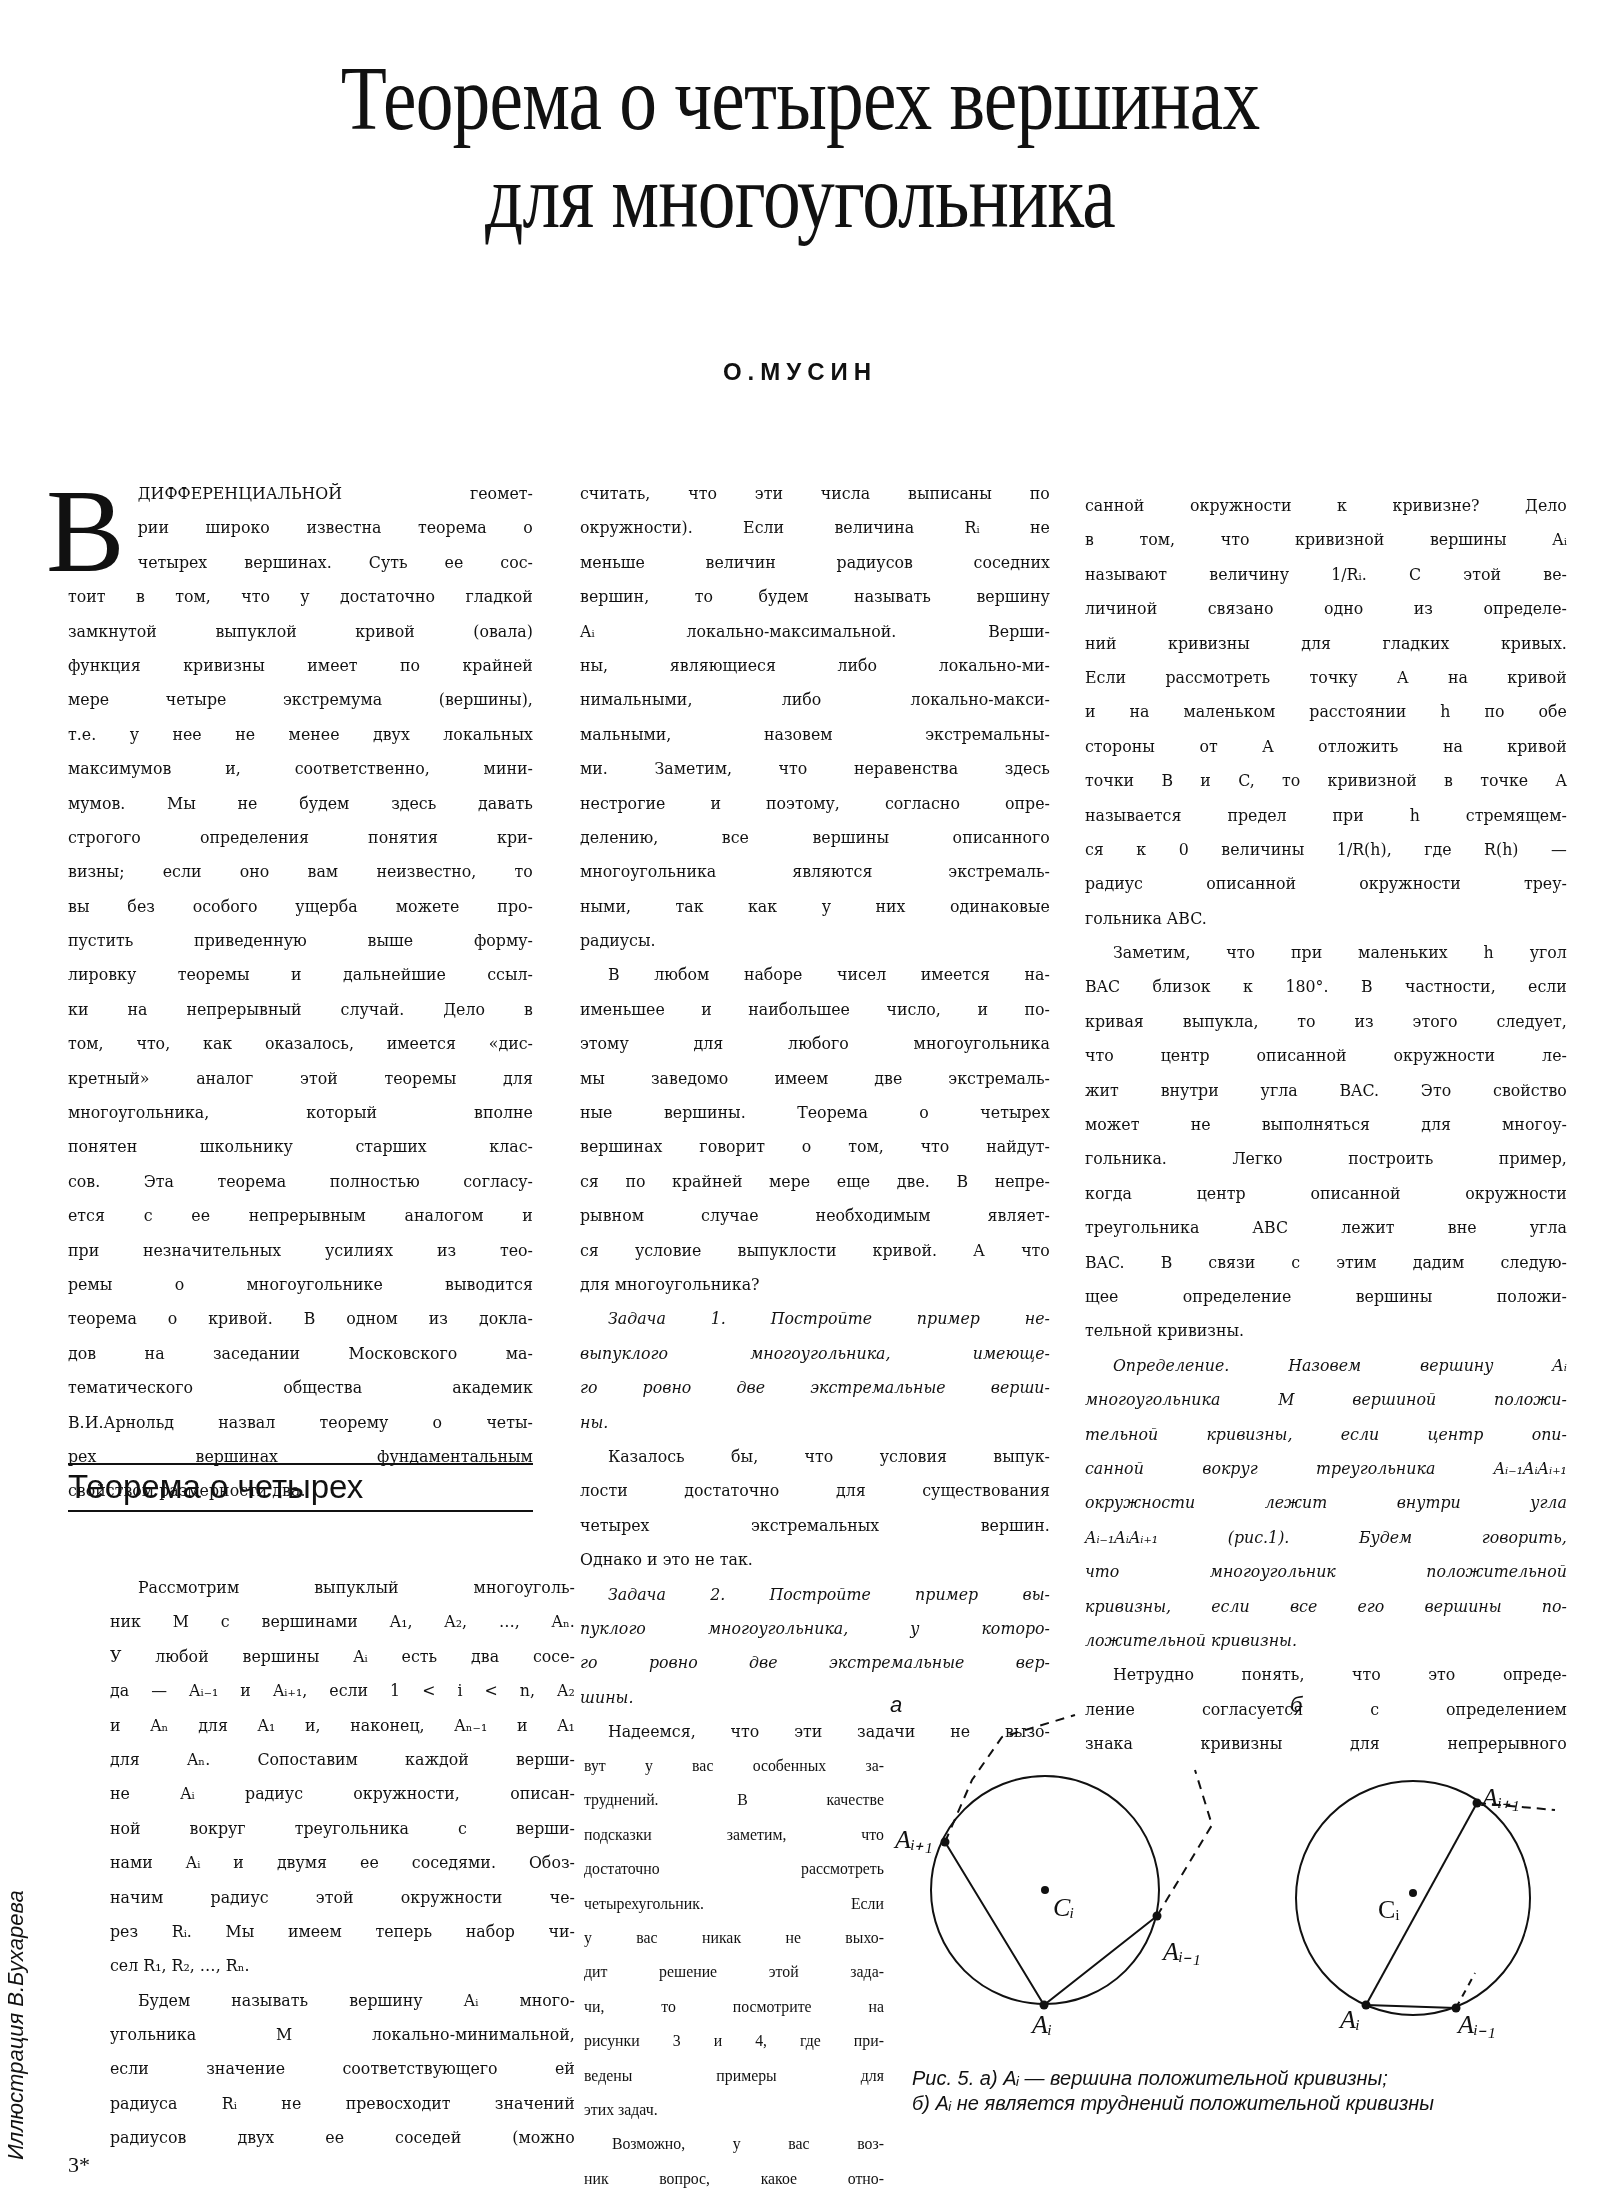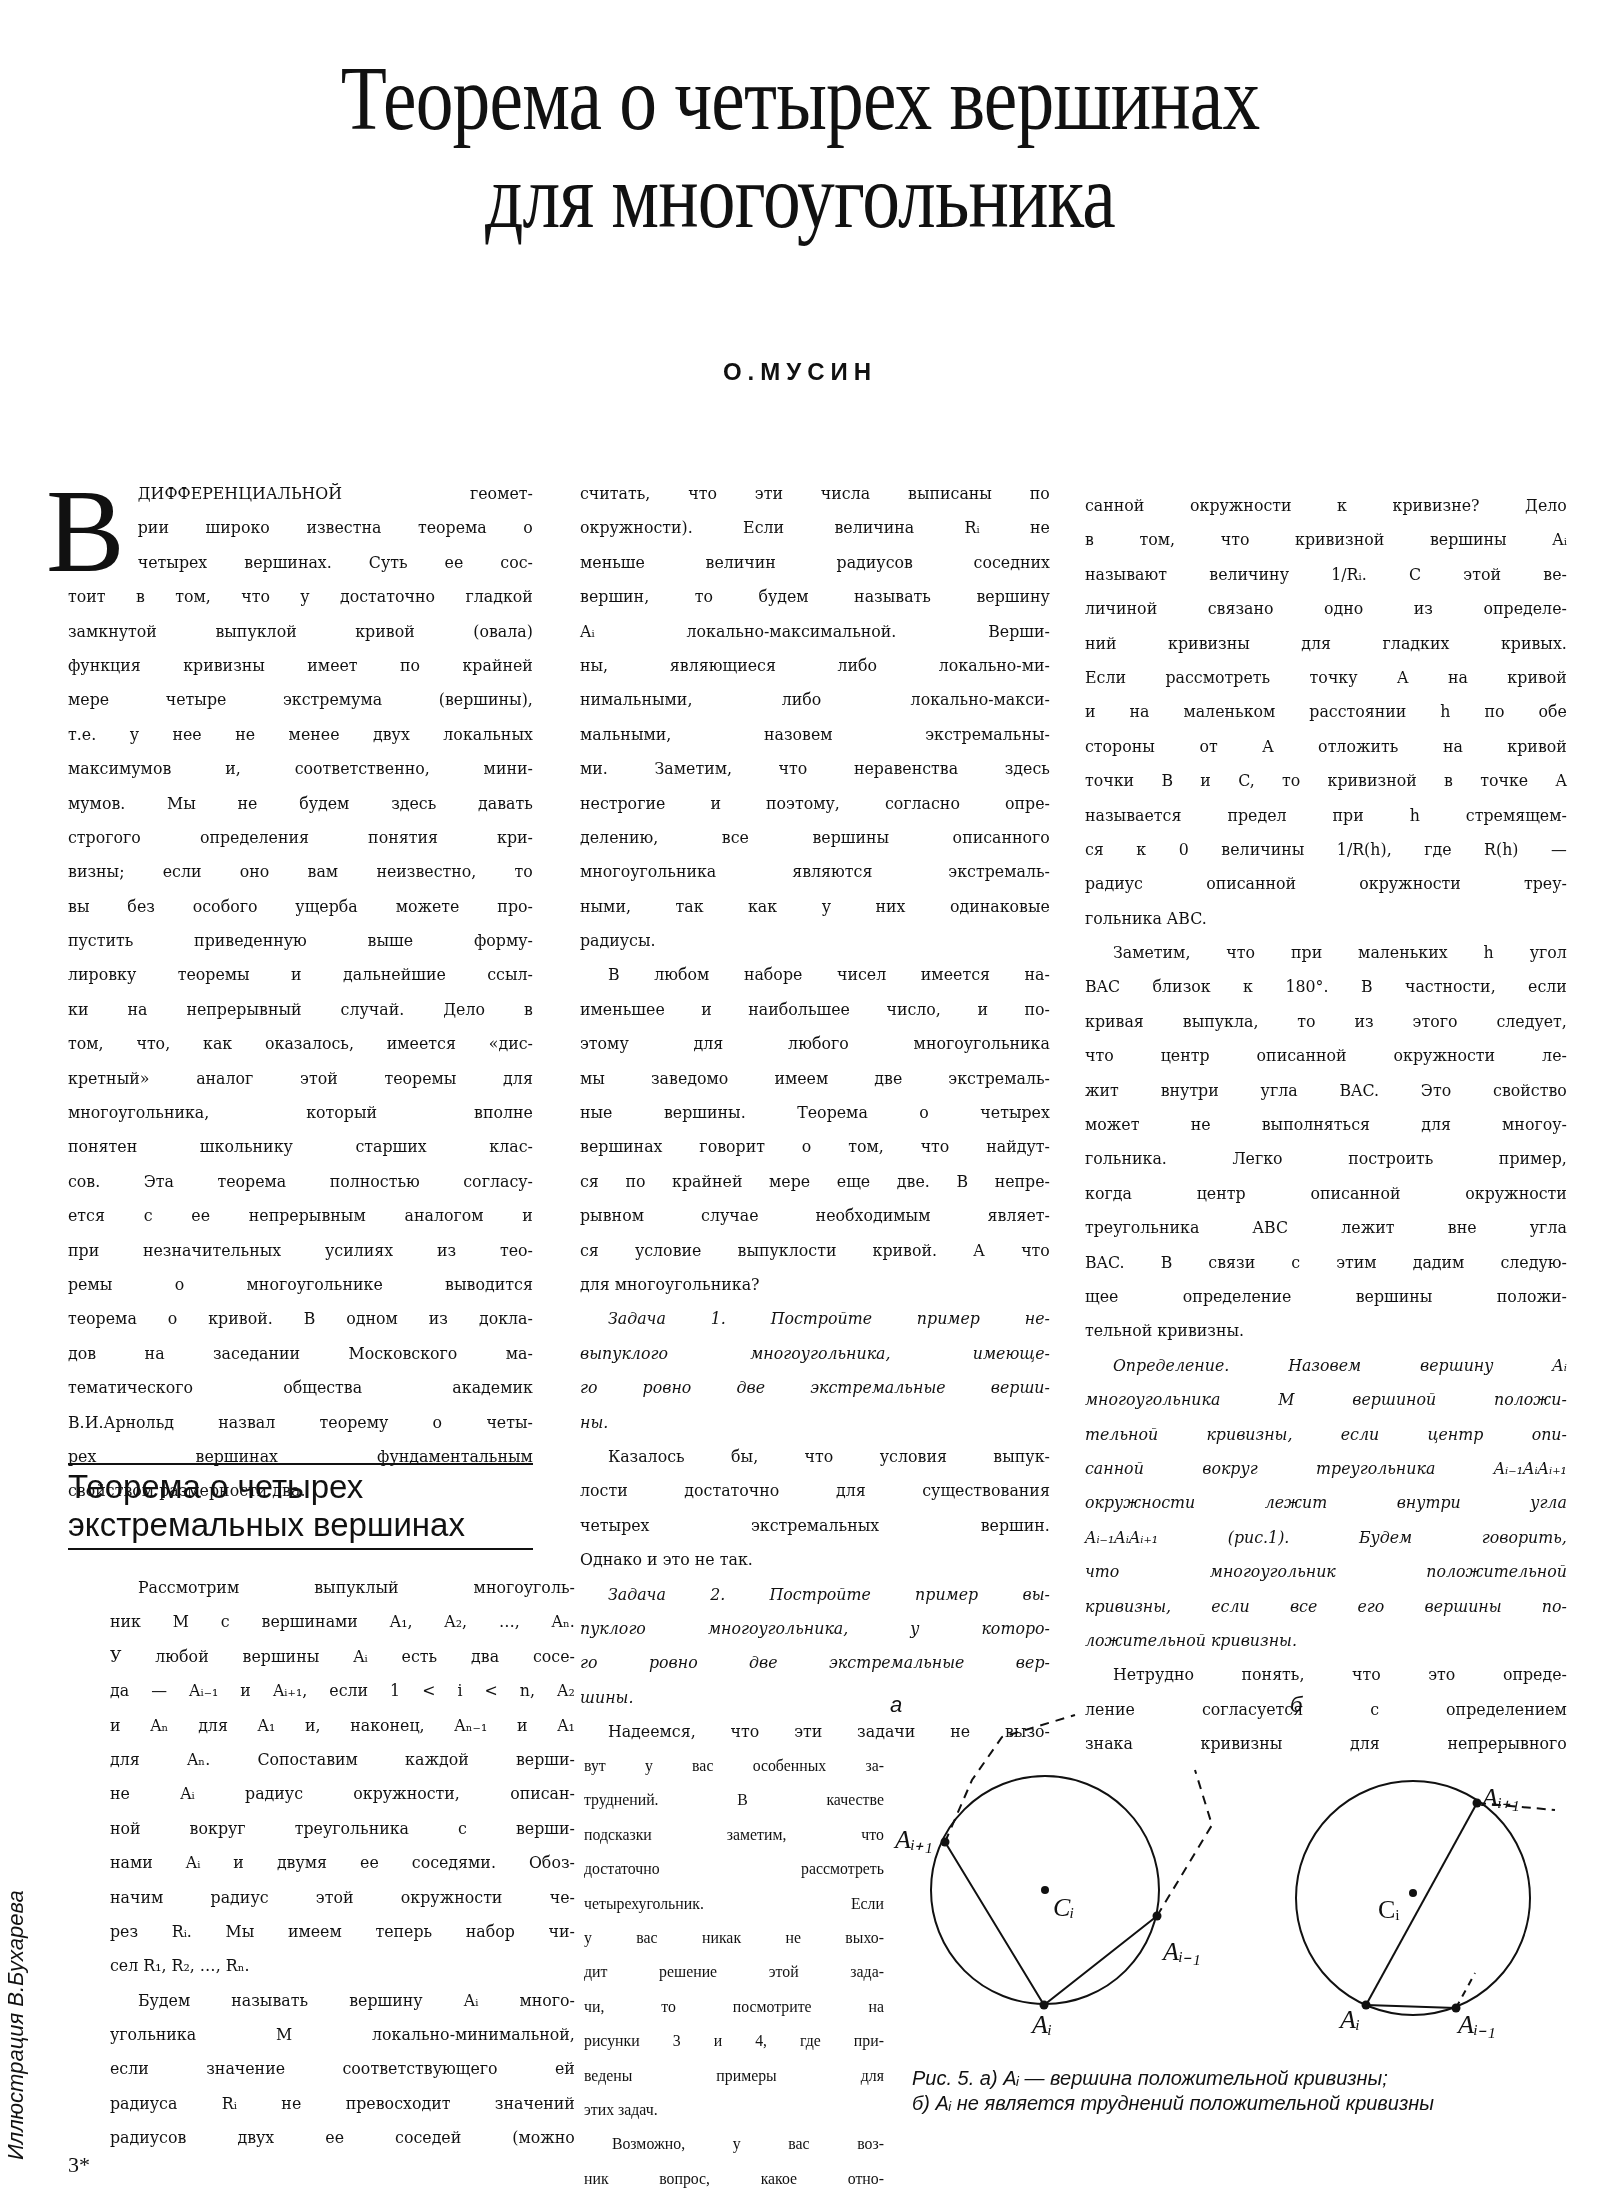--- a/index.html
+++ b/index.html
@@ -54,21 +54,20 @@
   <span class="ln">теорема о кривой. В одном из докла-</span>
   <span class="ln">дов на заседании Московского ма-</span>
   <span class="ln">тематического общества академик</span>
   <span class="ln">В.И.Арнольд назвал теорему о четы-</span>
   <span class="ln">рех вершинах фундаментальным</span>
   <span class="ln last">свойством размерности два.</span>
 </div>
 
 <div class="h2">
   <div>Теорема о четырех</div>
-  <div>экстремальных вершинах</div>
 </div>
 
 <div class="col" style="left:68px; top:1570px; width:465px;margin-left:42px;">
   <span class="ln ind">Рассмотрим выпуклый многоуголь-</span>
   <span class="ln">ник M с вершинами A₁, A₂, …, Aₙ.</span>
   <span class="ln">У любой вершины Aᵢ есть два сосе-</span>
   <span class="ln">да — Aᵢ₋₁ и Aᵢ₊₁, если 1 &lt; i &lt; n, A₂</span>
   <span class="ln">и Aₙ для A₁ и, наконец, Aₙ₋₁ и A₁</span>
   <span class="ln">для Aₙ. Сопоставим каждой верши-</span>
   <span class="ln">не Aᵢ радиус окружности, описан-</span>

